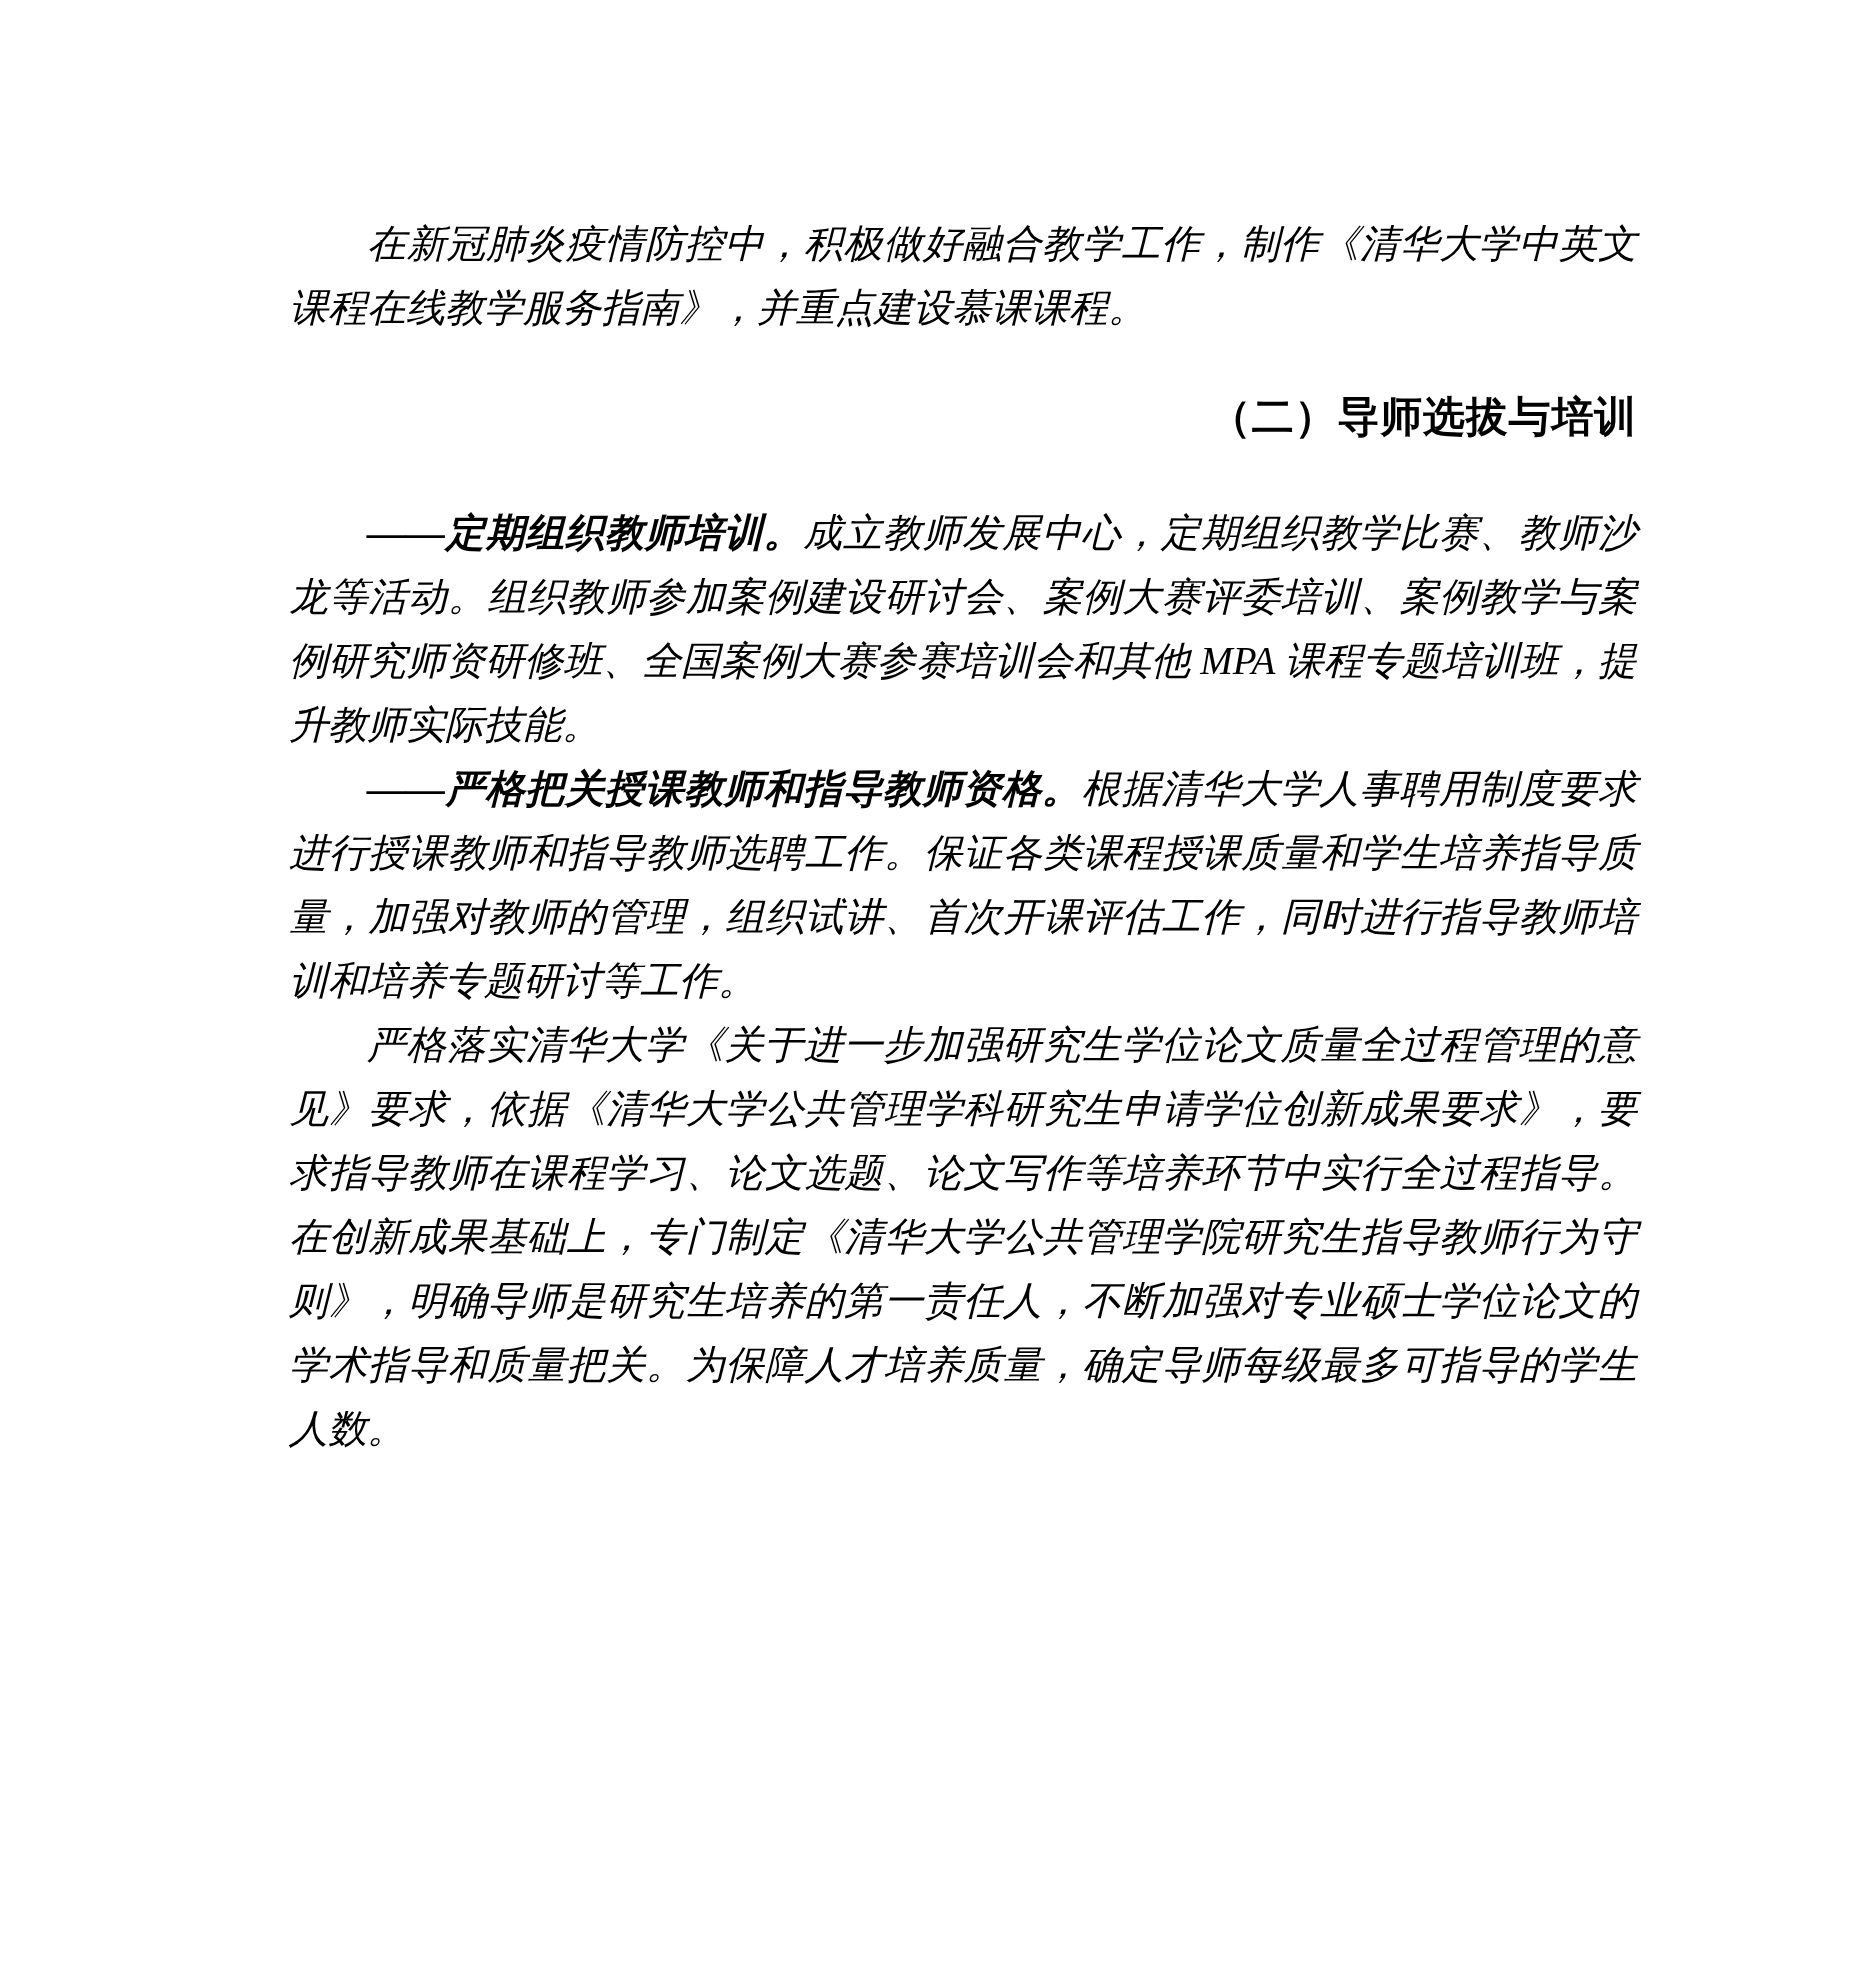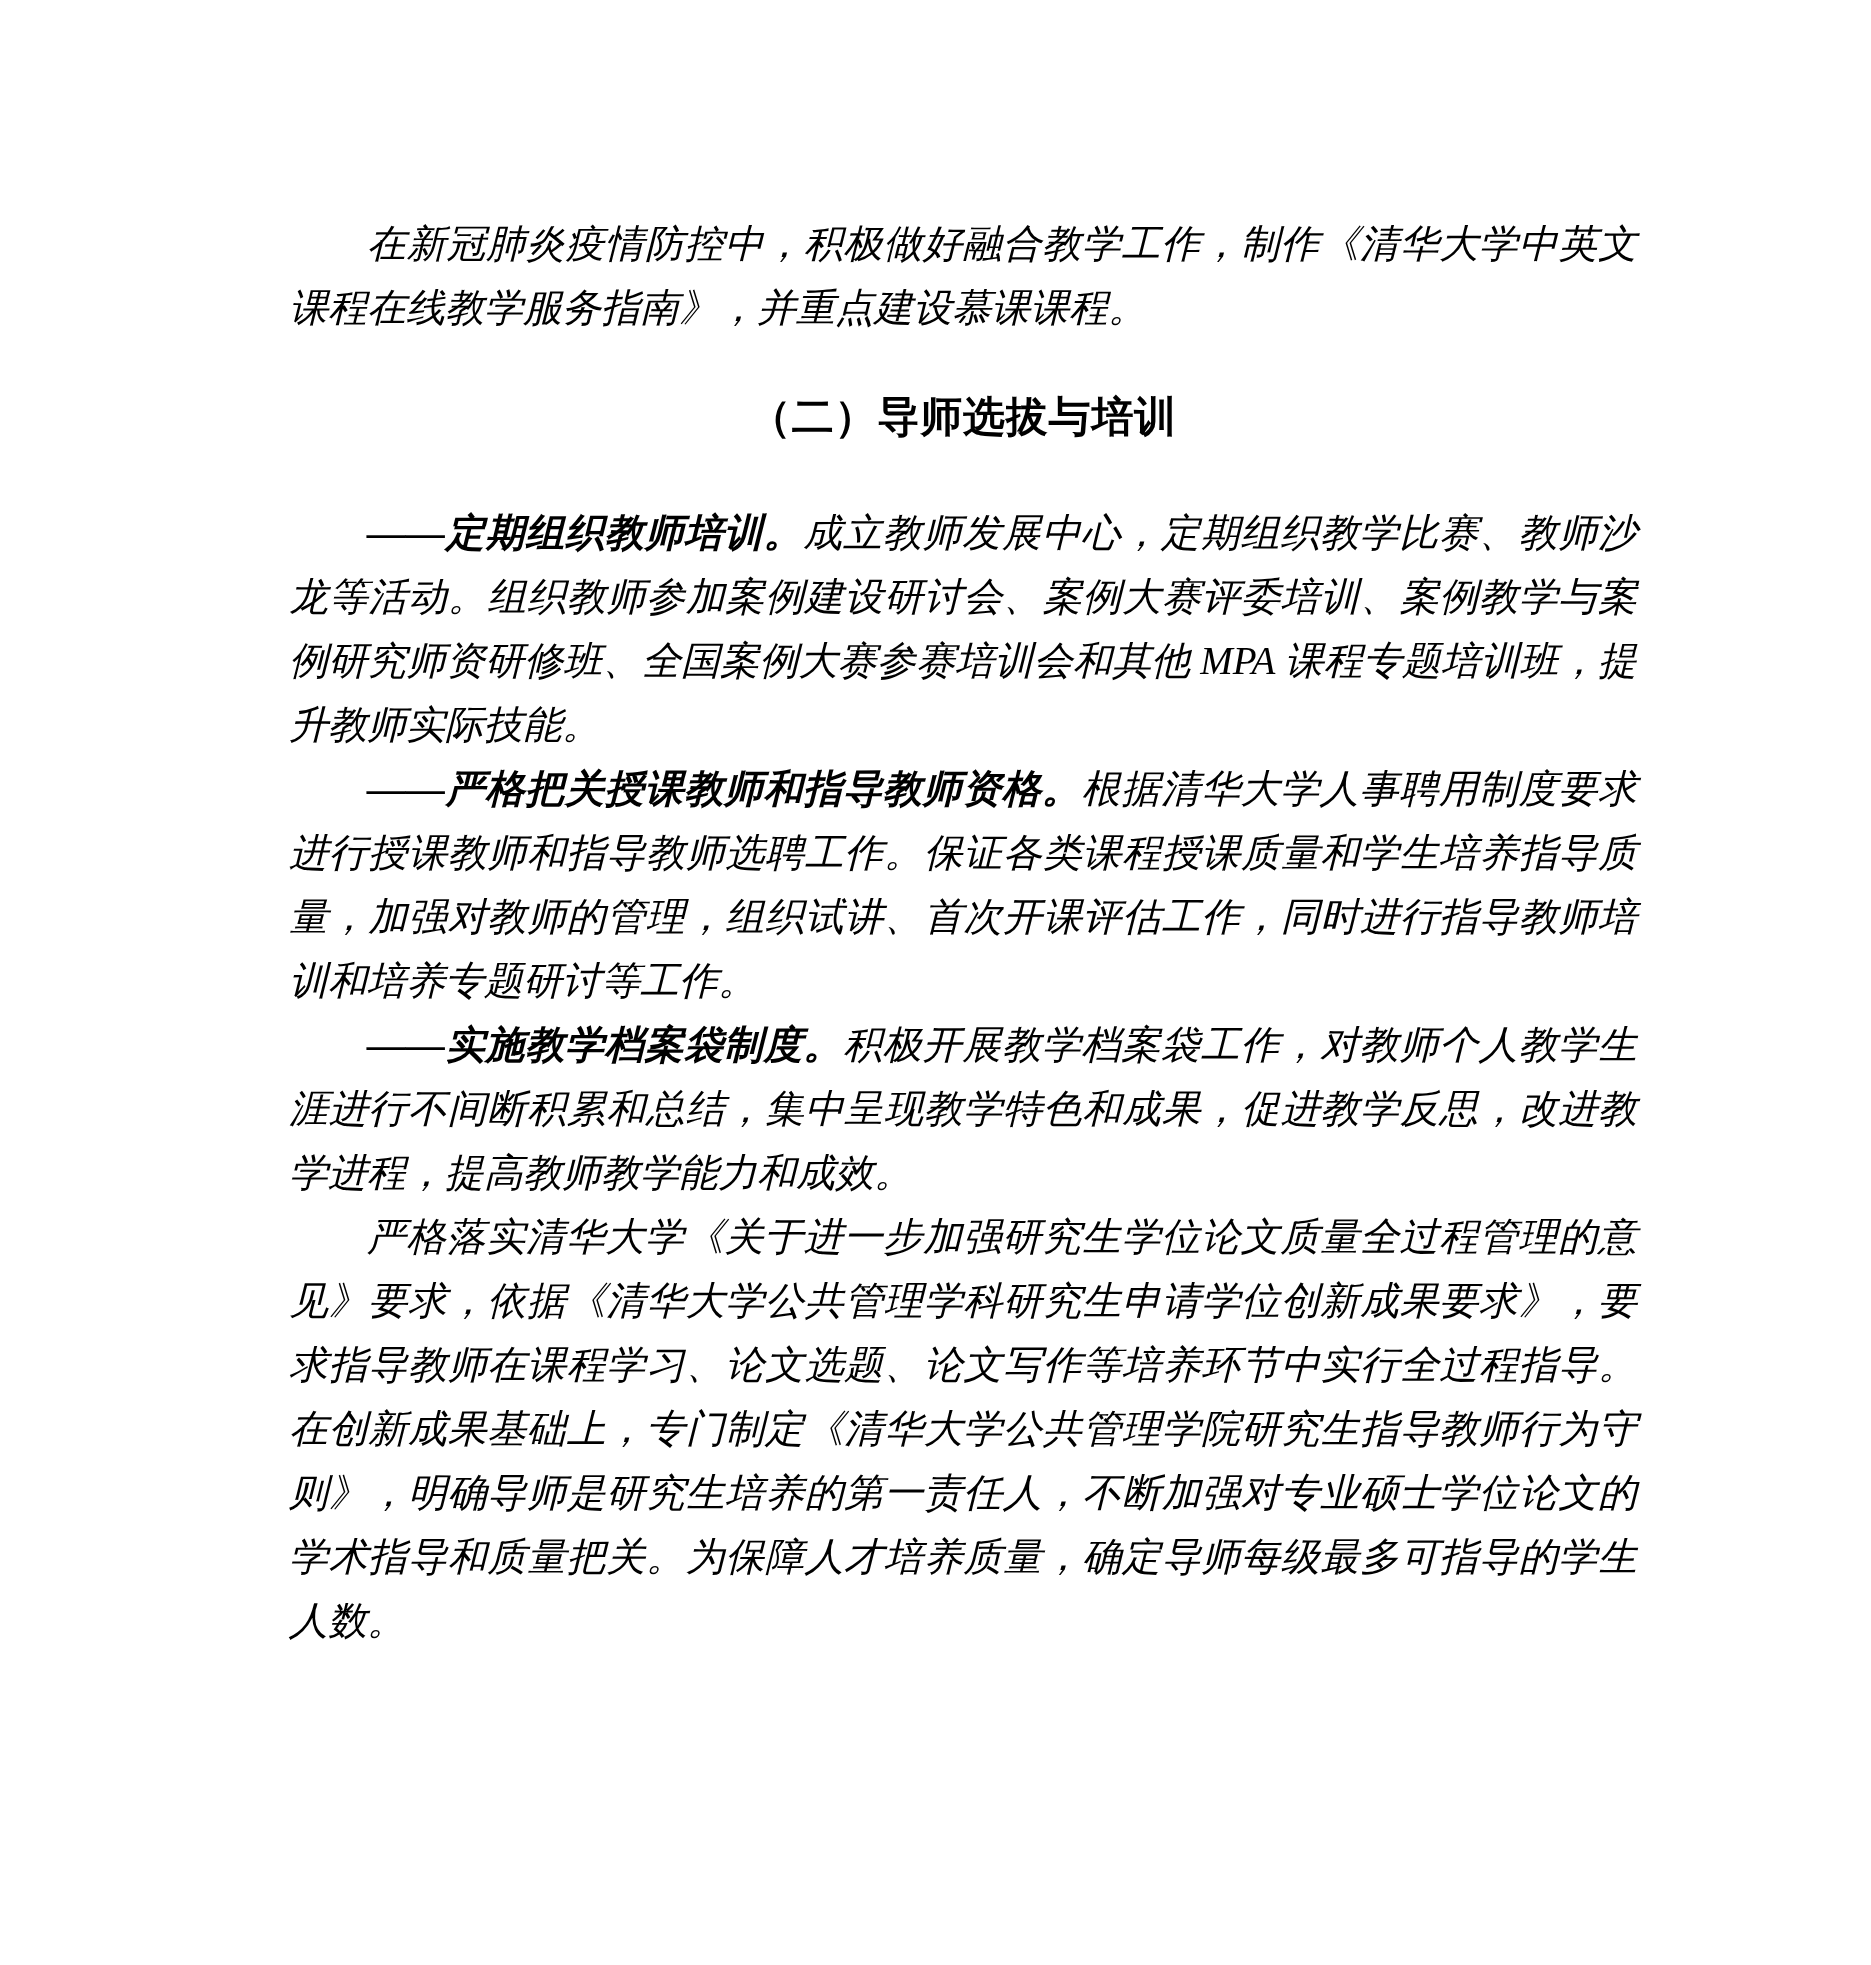--- a/index.html
+++ b/index.html
@@ -30,37 +30,36 @@
   }
   .body-para .lead {
     font-weight: bold;
   }
   .doc-heading {
     margin: 47px 0 55px 0;
     font-family: "Liberation Sans", "DejaVu Sans", sans-serif;
     font-weight: bold;
     font-size: 42px;
     line-height: 59px;
-    text-align: center;
+    text-align: right;
     letter-spacing: 0.8px;
   }
 </style>
 </head>
 <body>
 
 <div class="page">
 
   <p class="body-para">在新冠肺炎疫情防控中，积极做好融合教学工作，制作《清华大学中英文课程在线教学服务指南》，并重点建设慕课课程。</p>
 
 
   <h3 class="doc-heading">（二）导师选拔与培训</h3>
 
   <p class="body-para"><span class="lead">——定期组织教师培训。</span><span>成立教师发展中心，定期组织教学比赛、教师沙龙等活动。组织教师参加案例建设研讨会、案例大赛评委培训、案例教学与案例研究师资研修班、全国案例大赛参赛培训会和其他 MPA 课程专题培训班，提升教师实际技能。</span></p>
 
   <p class="body-para"><span class="lead">——严格把关授课教师和指导教师资格。</span><span>根据清华大学人事聘用制度要求进行授课教师和指导教师选聘工作。保证各类课程授课质量和学生培养指导质量，加强对教师的管理，组织试讲、首次开课评估工作，同时进行指导教师培训和培养专题研讨等工作。</span></p>
 
-  <p class="body-para"><span class="lead">——实施教学档案袋制度。</span><span>积极开展教学档案袋工作，对教师个人教学生涯进行不间断积累和总结，集中呈现教学特色和成果，促进教学反思，改进教学进程，提高教师教学能力和成效。</span></p>
 
 
   <p class="body-para">严格落实清华大学《关于进一步加强研究生学位论文质量全过程管理的意见》要求，依据《清华大学公共管理学科研究生申请学位创新成果要求》，要求指导教师在课程学习、论文选题、论文写作等培养环节中实行全过程指导。在创新成果基础上，专门制定《清华大学公共管理学院研究生指导教师行为守则》，明确导师是研究生培养的第一责任人，不断加强对专业硕士学位论文的学术指导和质量把关。为保障人才培养质量，确定导师每级最多可指导的学生人数。</p>
 
 </div>
 
 
 </body></html>

